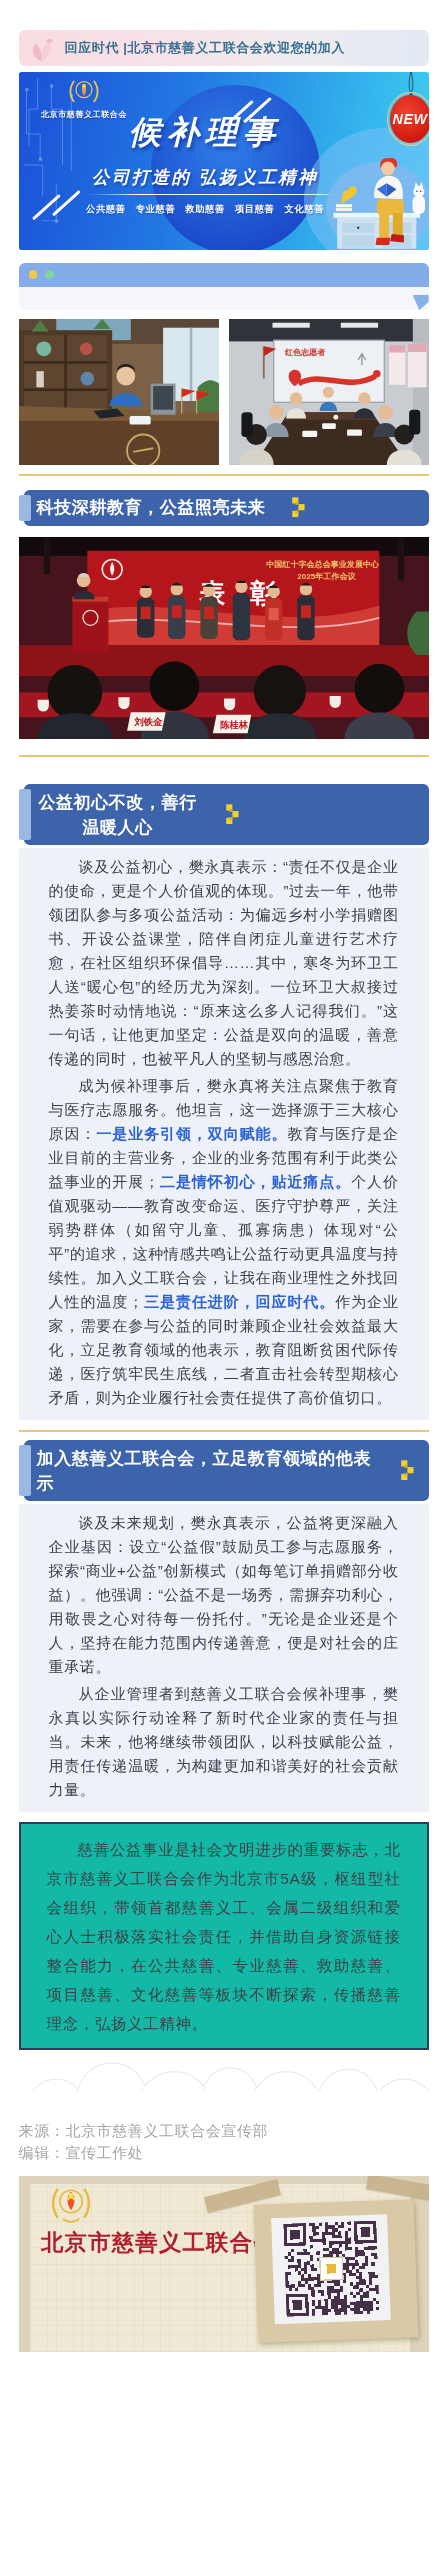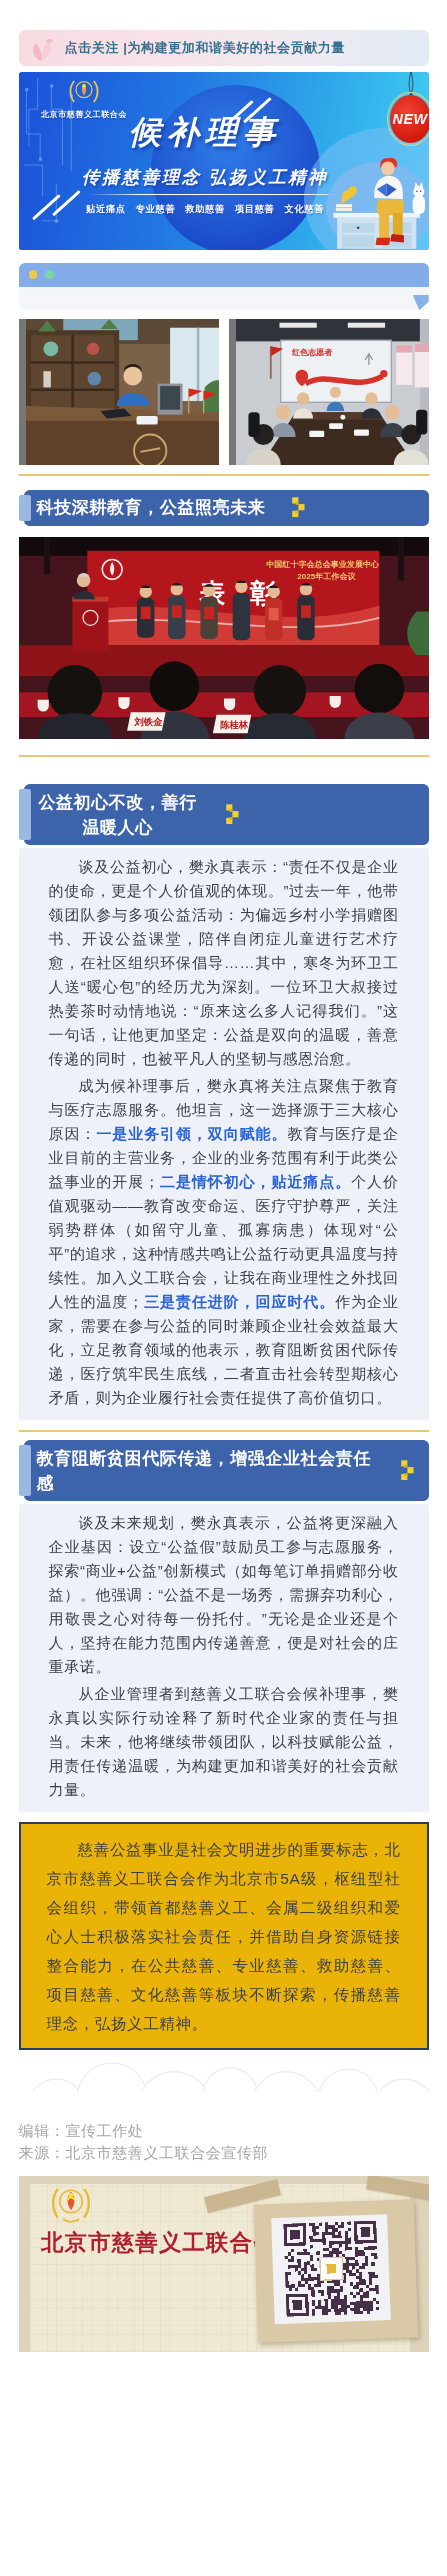--- a/index.html
+++ b/index.html
@@ -81,21 +81,21 @@
     font-family:"Liberation Serif", serif; font-size:16px; line-height:28px; color:#3c3c40;
     text-indent:2em; letter-spacing:0.3px; text-align:justify;
   }
   .corner-tri {
     position:absolute; right:0; bottom:0; width:16px; height:15.5px; background:#85b3e8;
     clip-path:polygon(0 0,100% 0,100% 45%,42% 100%);
   }
 
   
   .photo-row { margin-top:9.3px; display:flex; justify-content:space-between; }
-  .photo-row .ph { width:200px; height:146px; overflow:hidden; background:#777;padding-left:7px; }
+  .photo-row .ph { width:200px; height:146px; overflow:hidden; background:#777; }
 
   
   .gold-div { margin-top:8.7px; height:1.9px; background:#e6c878; }
 
   
   .sec-head { position:relative; margin-top:13.7px; }
   .sec-head .tab {
     position:absolute; left:0; top:5px; bottom:5px; width:12.4px; background:#9ab8e0; border-radius:2.5px;
   }
   .sec-head .bar {
@@ -116,21 +116,21 @@
     letter-spacing:0.6px; text-align:justify;
   }
   .sec-body p + p { margin-top:2.5px; }
   .sec-body .hl { color:#2c63d6; font-weight:bold; }
 
   
   .stage-photo { margin-top:11.2px; height:202px; overflow:hidden; background:#40121a; }
 
   
   .outro-box {
-    margin-top:10px; border:2.5px solid #2c3c60; background:#eab308; padding:11.2px 26px 10px 26px;
+    margin-top:10px; border:2.5px solid #2c3c60; background:#14b8a6; padding:11.2px 26px 10px 26px;
   }
   .outro-box p { font-size:15.5px; line-height:29px; color:#3c3f45; text-indent:2em; letter-spacing:0.6px; text-align:justify; }
 
   
   .clouds { margin-top:3.7px; height:60px; position:relative; overflow:hidden; }
 
   
   .credits { margin-top:6.2px; }
   .credits div { font-size:15px; color:#a6a6a6; line-height:22.4px; letter-spacing:0.6px; }
 
@@ -163,21 +163,21 @@
 <div id="page">
 
   <div class="follow-bar col">
     <span class="petal">
       <svg width="29" height="27" viewBox="0 0 46 44">
         <path d="M20 40 C8 34 6 20 14 12 C20 18 24 28 24 40 Z" fill="#f3b9c6"></path>
         <path d="M22 38 C22 24 28 12 36 10 C42 20 36 34 24 40 Z" fill="#f7cdd6"></path>
         <path d="M30 8 C34 4 40 4 42 8 C38 12 32 12 30 8 Z" fill="#f3b9c6"></path>
       </svg>
     </span>
-    <span class="label">点击关注 |为构建更加和谐美好的社会贡献力量</span>
+    <span class="label">回应时代 |北京市慈善义工联合会欢迎您的加入</span>
   </div>
 
   <div class="hero col">
     <svg class="circuit" width="118" height="178" viewBox="0 0 190 287">
       <g stroke="#cfe6ff" stroke-width="1.4" fill="none" opacity=".8">
         <path d="M12 30 v70 h22 v40"></path>
           <path d="M30 10 v50 h-14 v60"></path>
           <path d="M52 24 v36 h18 v90"></path>
         <path d="M8 150 h30 v50"></path>
           <path d="M60 180 v60 h-24"></path>
@@ -204,23 +204,23 @@
       </svg>
       <div class="org-name">北京市慈善义工联合会</div>
     </div>
 
     <span class="slash" style="left:219px; top:23.6px;"></span>
     <span class="slash" style="left:237px; top:20px;"></span>
     <span class="slash" style="left:26px; top:117px;"></span>
     <span class="slash" style="left:46px; top:113px;"></span>
 
     <div class="hero-title">候补理事</div>
-    <div class="hero-sub">传播慈善理念 弘扬义工精神</div>
+    <div class="hero-sub">公司打造的 弘扬义工精神</div>
     <div class="hero-underline"></div>
-    <div class="hero-tags"><span class="tag">贴近痛点</span><span class="tag">专业慈善</span><span class="tag">救助慈善</span><span class="tag">项目慈善</span><span class="tag">文化慈善</span></div>
+    <div class="hero-tags"><span class="tag">公共慈善</span><span class="tag">专业慈善</span><span class="tag">救助慈善</span><span class="tag">项目慈善</span><span class="tag">文化慈善</span></div>
 
     <svg class="badge-string" width="10" height="26" viewBox="0 0 16 42">
       <path d="M8 0 C4 14 4 26 8 36 M8 0 C12 14 12 26 8 36" stroke="#2a2a3a" stroke-width="1.2" fill="none"></path>
       <circle cx="8" cy="37" r="2.5" fill="#2a2a3a"></circle>
     </svg>
     <div class="new-badge">
       <span class="txt">NEW</span>
     </div>
 
     <svg class="hero-illu" width="107" height="99" viewBox="0 0 172 160">
@@ -508,21 +508,21 @@
   <div class="sec-body col">
     <p>谈及公益初心，樊永真表示：“责任不仅是企业的使命，更是个人价值观的体现。”过去一年，他带领团队参与多项公益活动：为偏远乡村小学捐赠图书、开设公益课堂，陪伴自闭症儿童进行艺术疗愈，在社区组织环保倡导……其中，寒冬为环卫工人送“暖心包”的经历尤为深刻。一位环卫大叔接过热姜茶时动情地说：“原来这么多人记得我们。”这一句话，让他更加坚定：公益是双向的温暖，善意传递的同时，也被平凡人的坚韧与感恩治愈。</p>
     <p><span>成为候补理事后，樊永真将关注点聚焦于教育与医疗志愿服务。他坦言，这一选择源于三大核心原因：</span><span class="hl">一是业务引领，双向赋能。</span><span>教育与医疗是企业目前的主营业务，企业的业务范围有利于此类公益事业的开展；</span><span class="hl">二是情怀初心，贴近痛点。</span><span>个人价值观驱动——教育改变命运、医疗守护尊严，关注弱势群体（如留守儿童、孤寡病患）体现对“公平”的追求，这种情感共鸣让公益行动更具温度与持续性。加入义工联合会，让我在商业理性之外找回人性的温度；</span><span class="hl">三是责任进阶，回应时代。</span><span>作为企业家，需要在参与公益的同时兼顾企业社会效益最大化，立足教育领域的他表示，教育阻断贫困代际传递，医疗筑牢民生底线，二者直击社会转型期核心矛盾，则为企业履行社会责任提供了高价值切口。</span></p>
   </div>
 
   <div class="gold-div col" style="margin-top:10px;"></div>
 
   <div class="sec-head col" style="margin-top:8.7px;">
     <span class="tab"></span>
     <div class="bar">
-      <span class="t">教育阻断贫困代际传递，增强企业社会责任感</span>
+      <span class="t">加入慈善义工联合会，立足教育领域的他表示</span>
       <svg class="chev" width="16" height="23.6" viewBox="0 0 26 38">
         <g fill="#f2d22e">
           <rect x="2" y="2" width="10" height="10"></rect>
             <rect x="12" y="13" width="10" height="10"></rect>
             <rect x="2" y="24" width="10" height="10"></rect>
         </g>
         <g fill="#d9b71a">
             <rect x="7" y="9" width="5" height="5"></rect>
             <rect x="7" y="23" width="5" height="5"></rect>
           </g>
@@ -547,22 +547,22 @@
         <circle cx="340" cy="66" r="44"></circle>
           <circle cx="430" cy="84" r="56"></circle>
           <circle cx="530" cy="72" r="48"></circle>
         <circle cx="620" cy="90" r="50"></circle>
       </g>
       <rect x="0" y="60" width="660" height="36" fill="#ffffff"></rect>
     </svg>
   </div>
 
   <div class="credits col">
+    <div>来源：北京市慈善义工联合会宣传部</div>
     <div>编辑：宣传工作处</div>
-    <div>来源：北京市慈善义工联合会宣传部</div>
   </div>
 
   <div class="footer col">
     <div class="paper"></div>
     <svg class="emblem" width="44" height="40" viewBox="0 0 70 64">
       <path d="M14 8 C4 20 4 40 14 54" stroke="#e8b93c" stroke-width="4" fill="none"></path>
       <path d="M56 8 C66 20 66 40 56 54" stroke="#e8b93c" stroke-width="4" fill="none"></path>
       <circle cx="35" cy="28" r="18" fill="none" stroke="#e8b93c" stroke-width="2.5"></circle>
       <path d="M35 12 C27 20 28 32 35 42 C42 32 43 20 35 12 Z" fill="#e8542c"></path>
       <path d="M29 26 C32 20 38 20 41 26" stroke="#fde13f" stroke-width="3" fill="none"></path>

